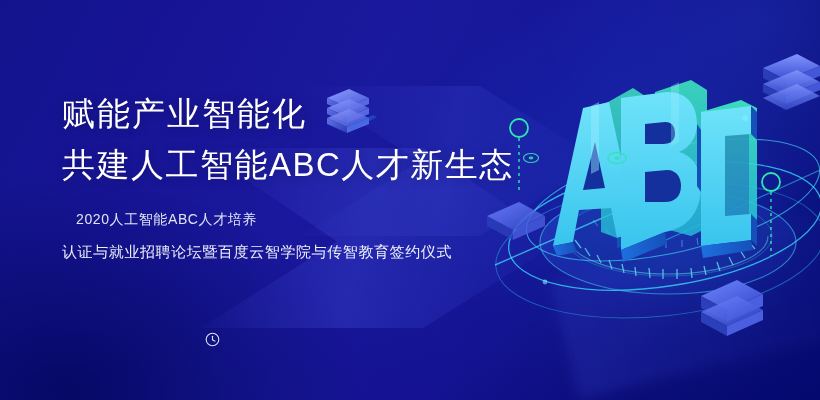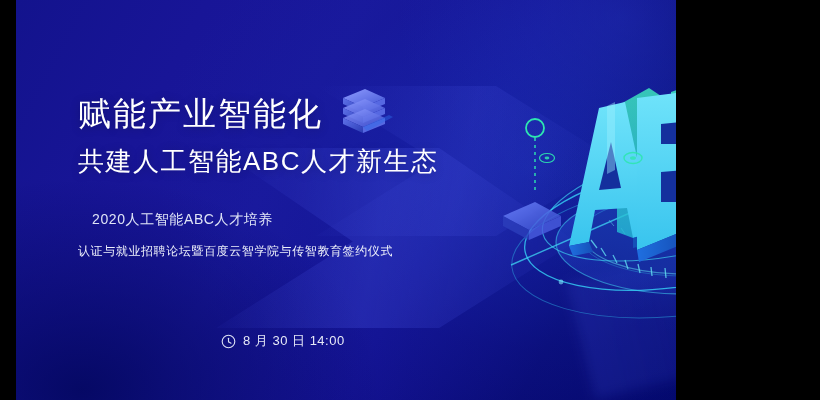--- a/index.html
+++ b/index.html
@@ -2,28 +2,27 @@
 <html><head>
 <meta charset="utf-8">
 <style>
   html, body {
     margin: 0;
     padding: 0;
     background: #000;
   }
   #banner {
     position: relative;
-    width: 660px;
+    width: 820px;
     height: 400px;
     overflow: hidden;
     font-family: "Liberation Sans", "DejaVu Sans", sans-serif;
     background:
       radial-gradient(ellipse 520px 400px at 78% 42%, rgba(26,52,190,0.55) 0%, rgba(20,32,160,0.25) 45%, rgba(10,12,110,0) 72%),
       linear-gradient(118deg, #13138d 0%, #181597 22%, #1a189c 40%, #141292 62%, #080a72 82%, #02076a 100%);
-    margin-left: 16px;
   }
 
   
   .bg-layer { position: absolute; inset: 0; pointer-events: none; }
 
   .chevron {
     position: absolute;
     top: 148px; left: 200px;
     width: 360px; height: 180px;
     background: linear-gradient(100deg, rgba(60,70,215,0.00) 0%, rgba(70,82,225,0.30) 45%, rgba(45,55,190,0.05) 100%);
@@ -87,21 +86,21 @@
   }
   .stack-icon {
     margin-left: 16px;
     width: 54px; height: 50px;
     display: block;
   }
   .title-line2 {
     position: absolute;
     top: 148px; left: 62px;
     color: #ffffff;
-    font-size: 26px;
+    font-size: 33px;
     letter-spacing: 1.5px;
     line-height: 1;
     font-weight: 400;
     white-space: nowrap;
     text-shadow: 0 1px 10px rgba(0,0,0,0.25);
   }
   .ring-marker {
     position: absolute;
     top: 152px; left: 522px;
     width: 18px; height: 12px;
@@ -111,21 +110,21 @@
     top: 211px; left: 76px;
     color: #dfe4f6;
     font-size: 14px;
     letter-spacing: 0.6px;
     white-space: nowrap;
   }
   .sub2 {
     position: absolute;
     top: 243px; left: 62px;
     color: #eef1fb;
-    font-size: 12px;
+    font-size: 15px;
     letter-spacing: 0.6px;
     white-space: nowrap;
   }
 
   
   .footer {
     position: absolute;
     top: 332px; left: 205px;
     display: flex;
     align-items: center;
@@ -364,20 +363,19 @@
     <div class="sub2">认证与就业招聘论坛暨百度云智学院与传智教育签约仪式</div>
   </div>
 
   <div class="footer">
     <div class="meta">
       <svg class="meta-icon" width="15" height="15" viewBox="0 0 15 15">
         <circle cx="7.5" cy="7.5" r="6.3" fill="none" stroke="#dde2f5" stroke-width="1.1"></circle>
         <line x1="7.5" y1="4.2" x2="7.5" y2="7.8" stroke="#dde2f5" stroke-width="1.1" stroke-linecap="round"></line>
         <line x1="7.5" y1="7.8" x2="10" y2="9.2" stroke="#dde2f5" stroke-width="1.1" stroke-linecap="round"></line>
       </svg>
-      <span>8 月 30 日 14:00</span>
     </div>
 
     <div class="meta-gap"></div>
 
   </div>
 
 </div>
 
 </body></html>

